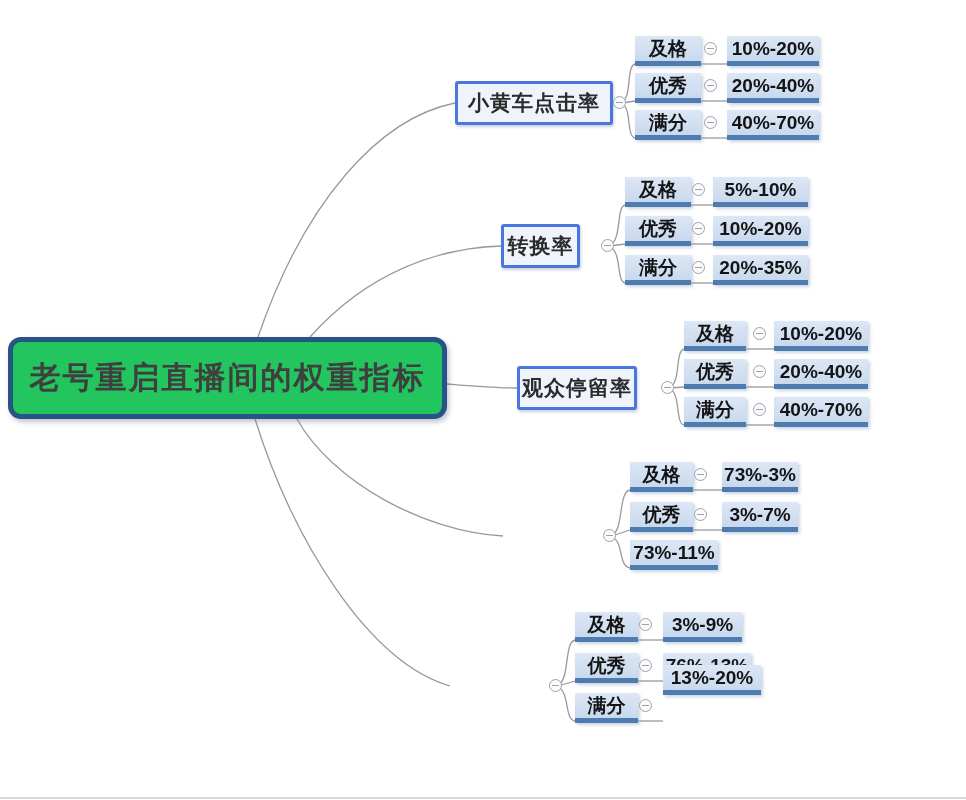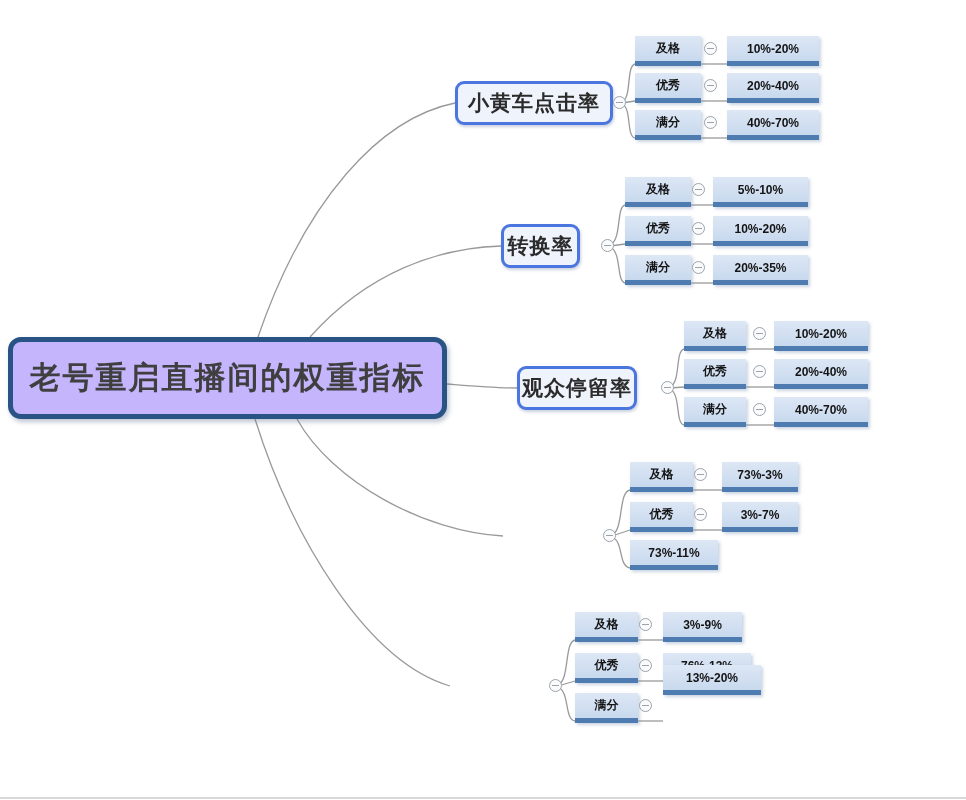--- a/index.html
+++ b/index.html
@@ -9,58 +9,58 @@
     background:#ffffff;
     overflow:hidden;
     font-family:"Liberation Sans",sans-serif;
   }
   svg.wires{position:absolute;left:0;top:0;pointer-events:none;}
 
   
   .root-node{
     position:absolute;box-sizing:border-box;
     left:8px;top:337px;width:439px;height:82px;
-    background:#c4b5fd;
+    background:#22c55e;
     border:5px solid #285384;border-radius:13px;
     display:flex;align-items:center;justify-content:center;
     box-shadow:2px 3px 5px rgba(90,110,140,.40);
     cursor:pointer;
   }
   .root-node span{
     font-family:"Liberation Serif",serif;
     font-weight:bold;font-size:31px;letter-spacing:2px;color:#3f3f3f;
     white-space:nowrap;
   }
 
   
   .branch-node{
     position:absolute;box-sizing:border-box;height:44px;
     background:#eef3fc;
-    border:3px solid #4b76e0;border-radius:9px;
+    border:3px solid #4b76e0;border-radius:3px;
     display:flex;align-items:center;justify-content:center;
     box-shadow:1px 2px 3px rgba(100,120,160,.35);
     cursor:pointer;
   }
   .branch-node span{
     font-family:"Liberation Serif",serif;
     font-weight:bold;font-size:21px;letter-spacing:1px;color:#2b2b2b;
     white-space:nowrap;
   }
 
   
   .cell{
     position:absolute;box-sizing:border-box;height:30px;
     background:linear-gradient(180deg,#dde7f5 0%,#c8d9ee 100%);
     border-bottom:5px solid #4e7cb1;
     display:flex;align-items:center;justify-content:center;
     box-shadow:2px 2px 3px rgba(140,160,190,.45);
     cursor:pointer;
   }
   .cell span{
-    font-weight:bold;font-size:12px;color:#141414;white-space:nowrap;
+    font-weight:bold;font-size:19px;color:#141414;white-space:nowrap;
   }
 
   
   .collapse{
     position:absolute;box-sizing:border-box;width:13px;height:13px;
     border:1px solid #9aa3ad;border-radius:50%;
     background:#fbfbfc;
     display:flex;align-items:center;justify-content:center;
     cursor:pointer;
   }

